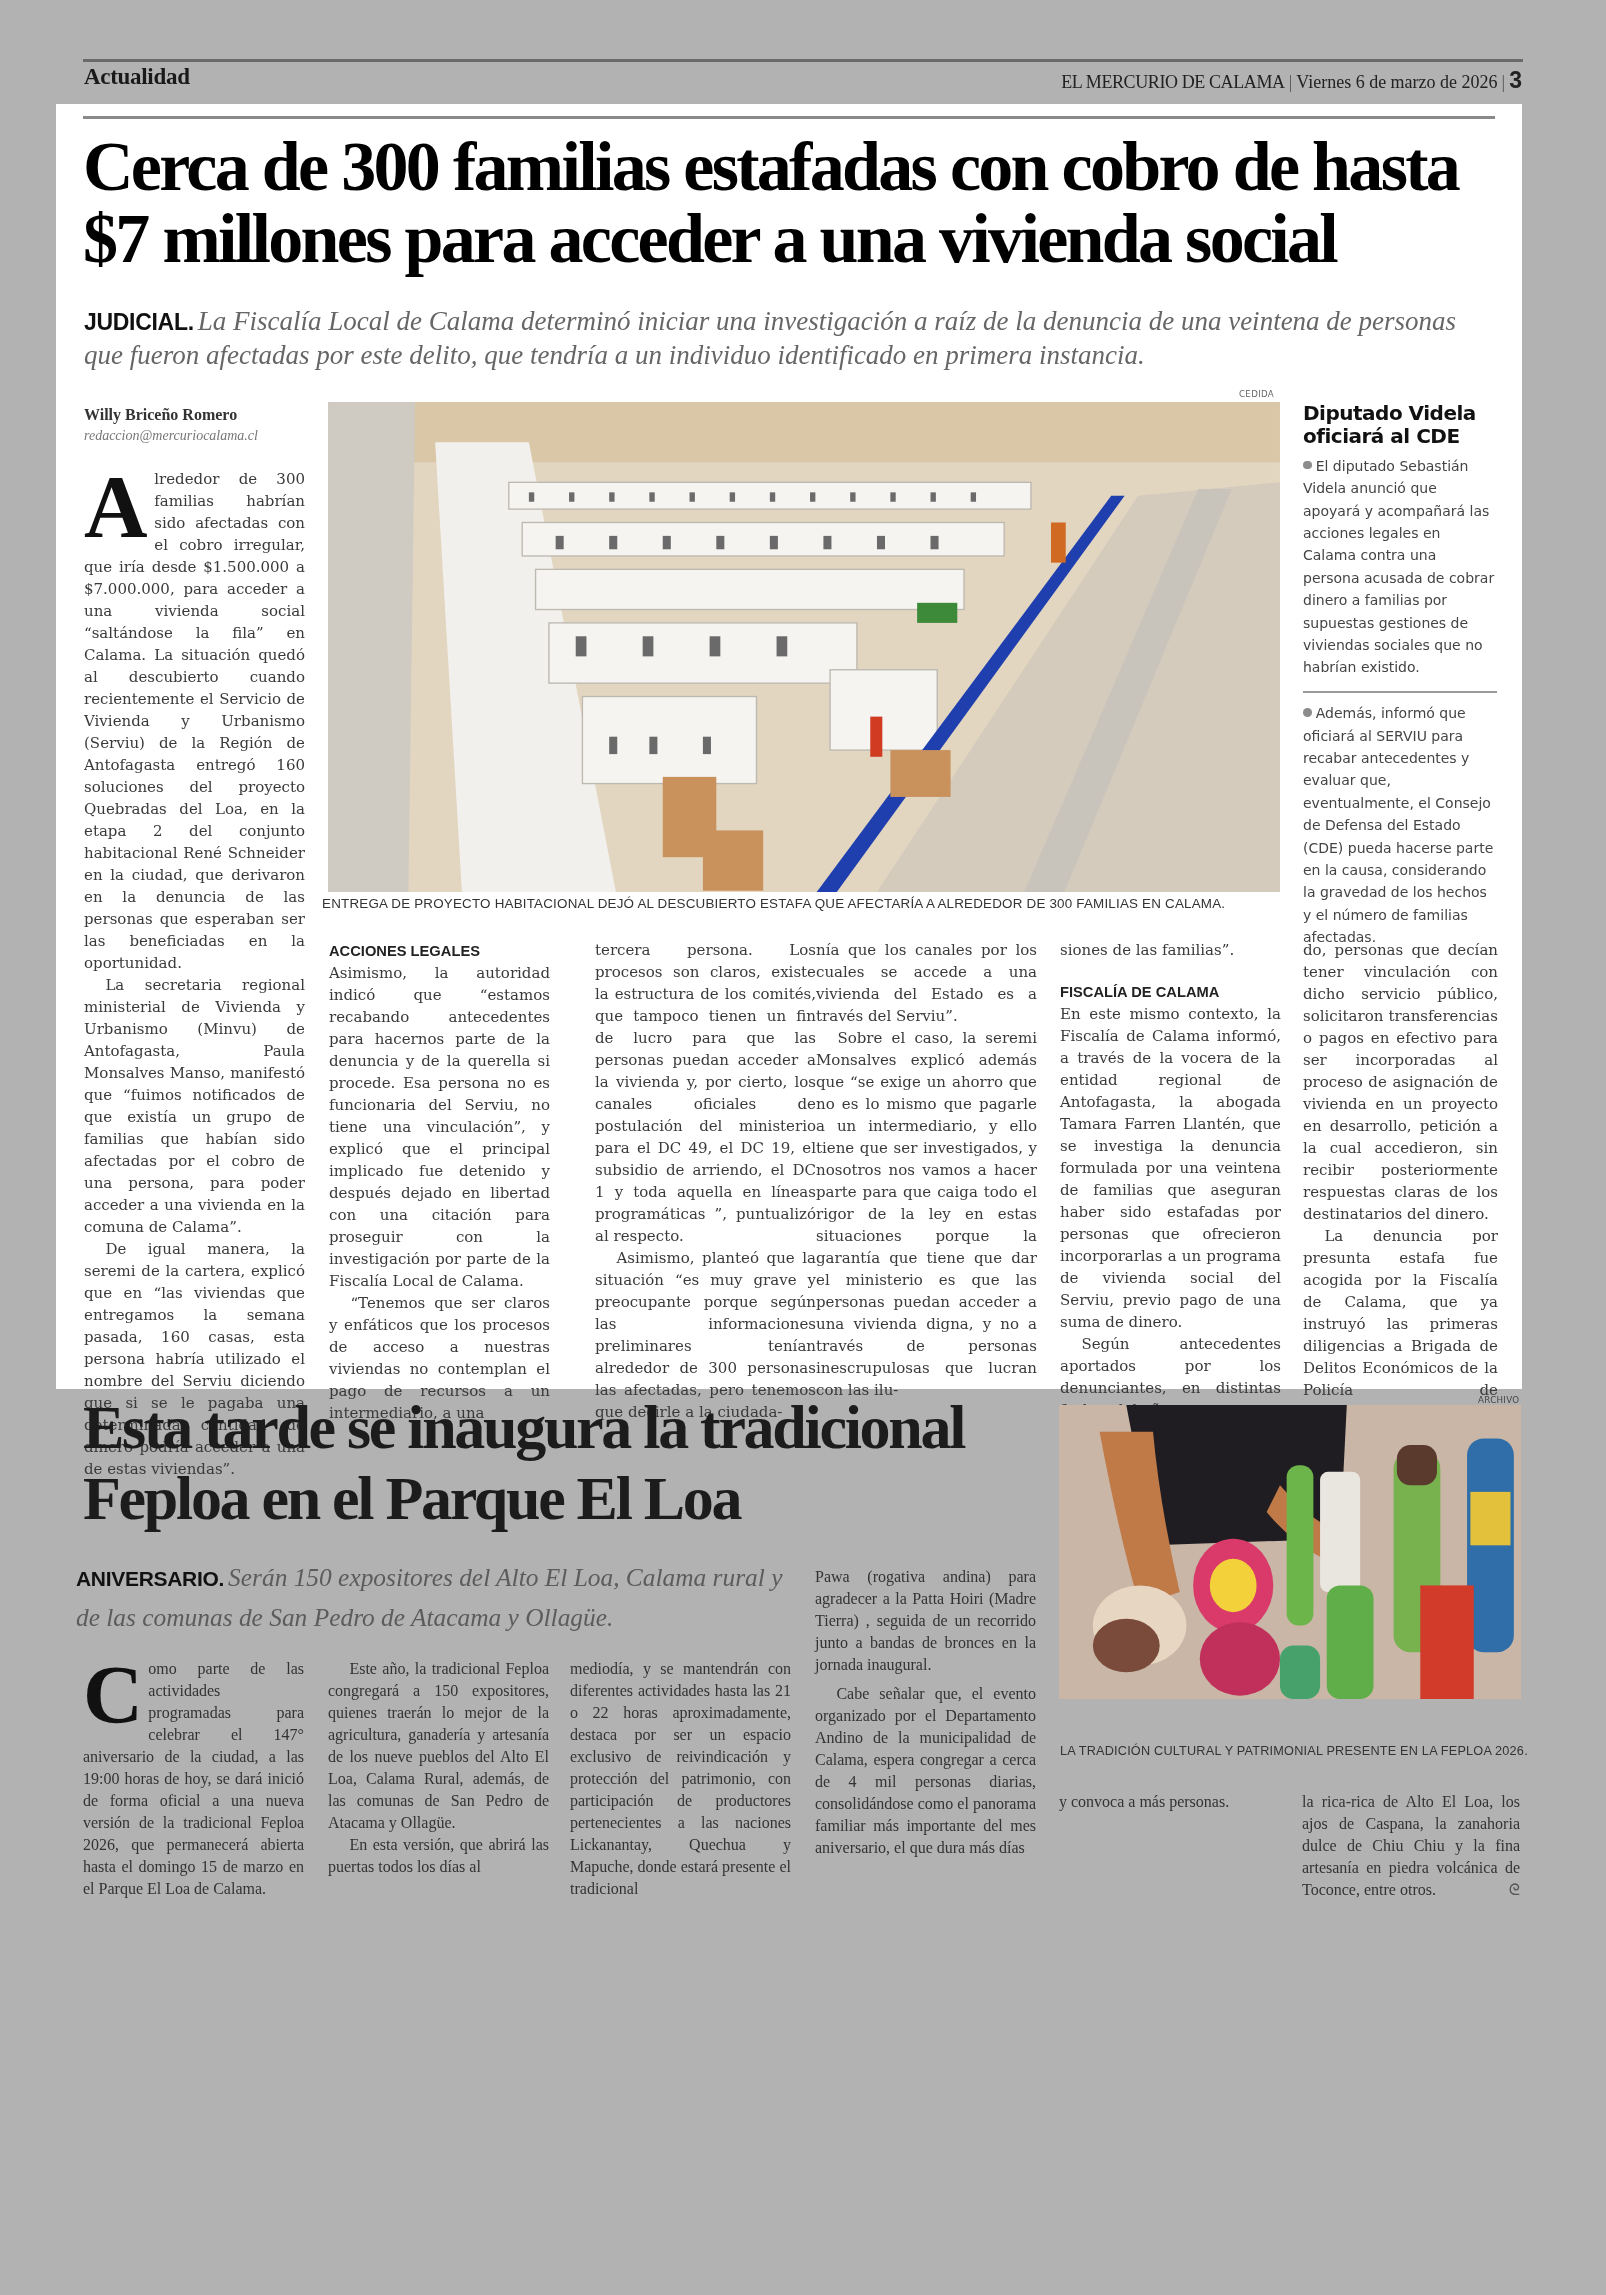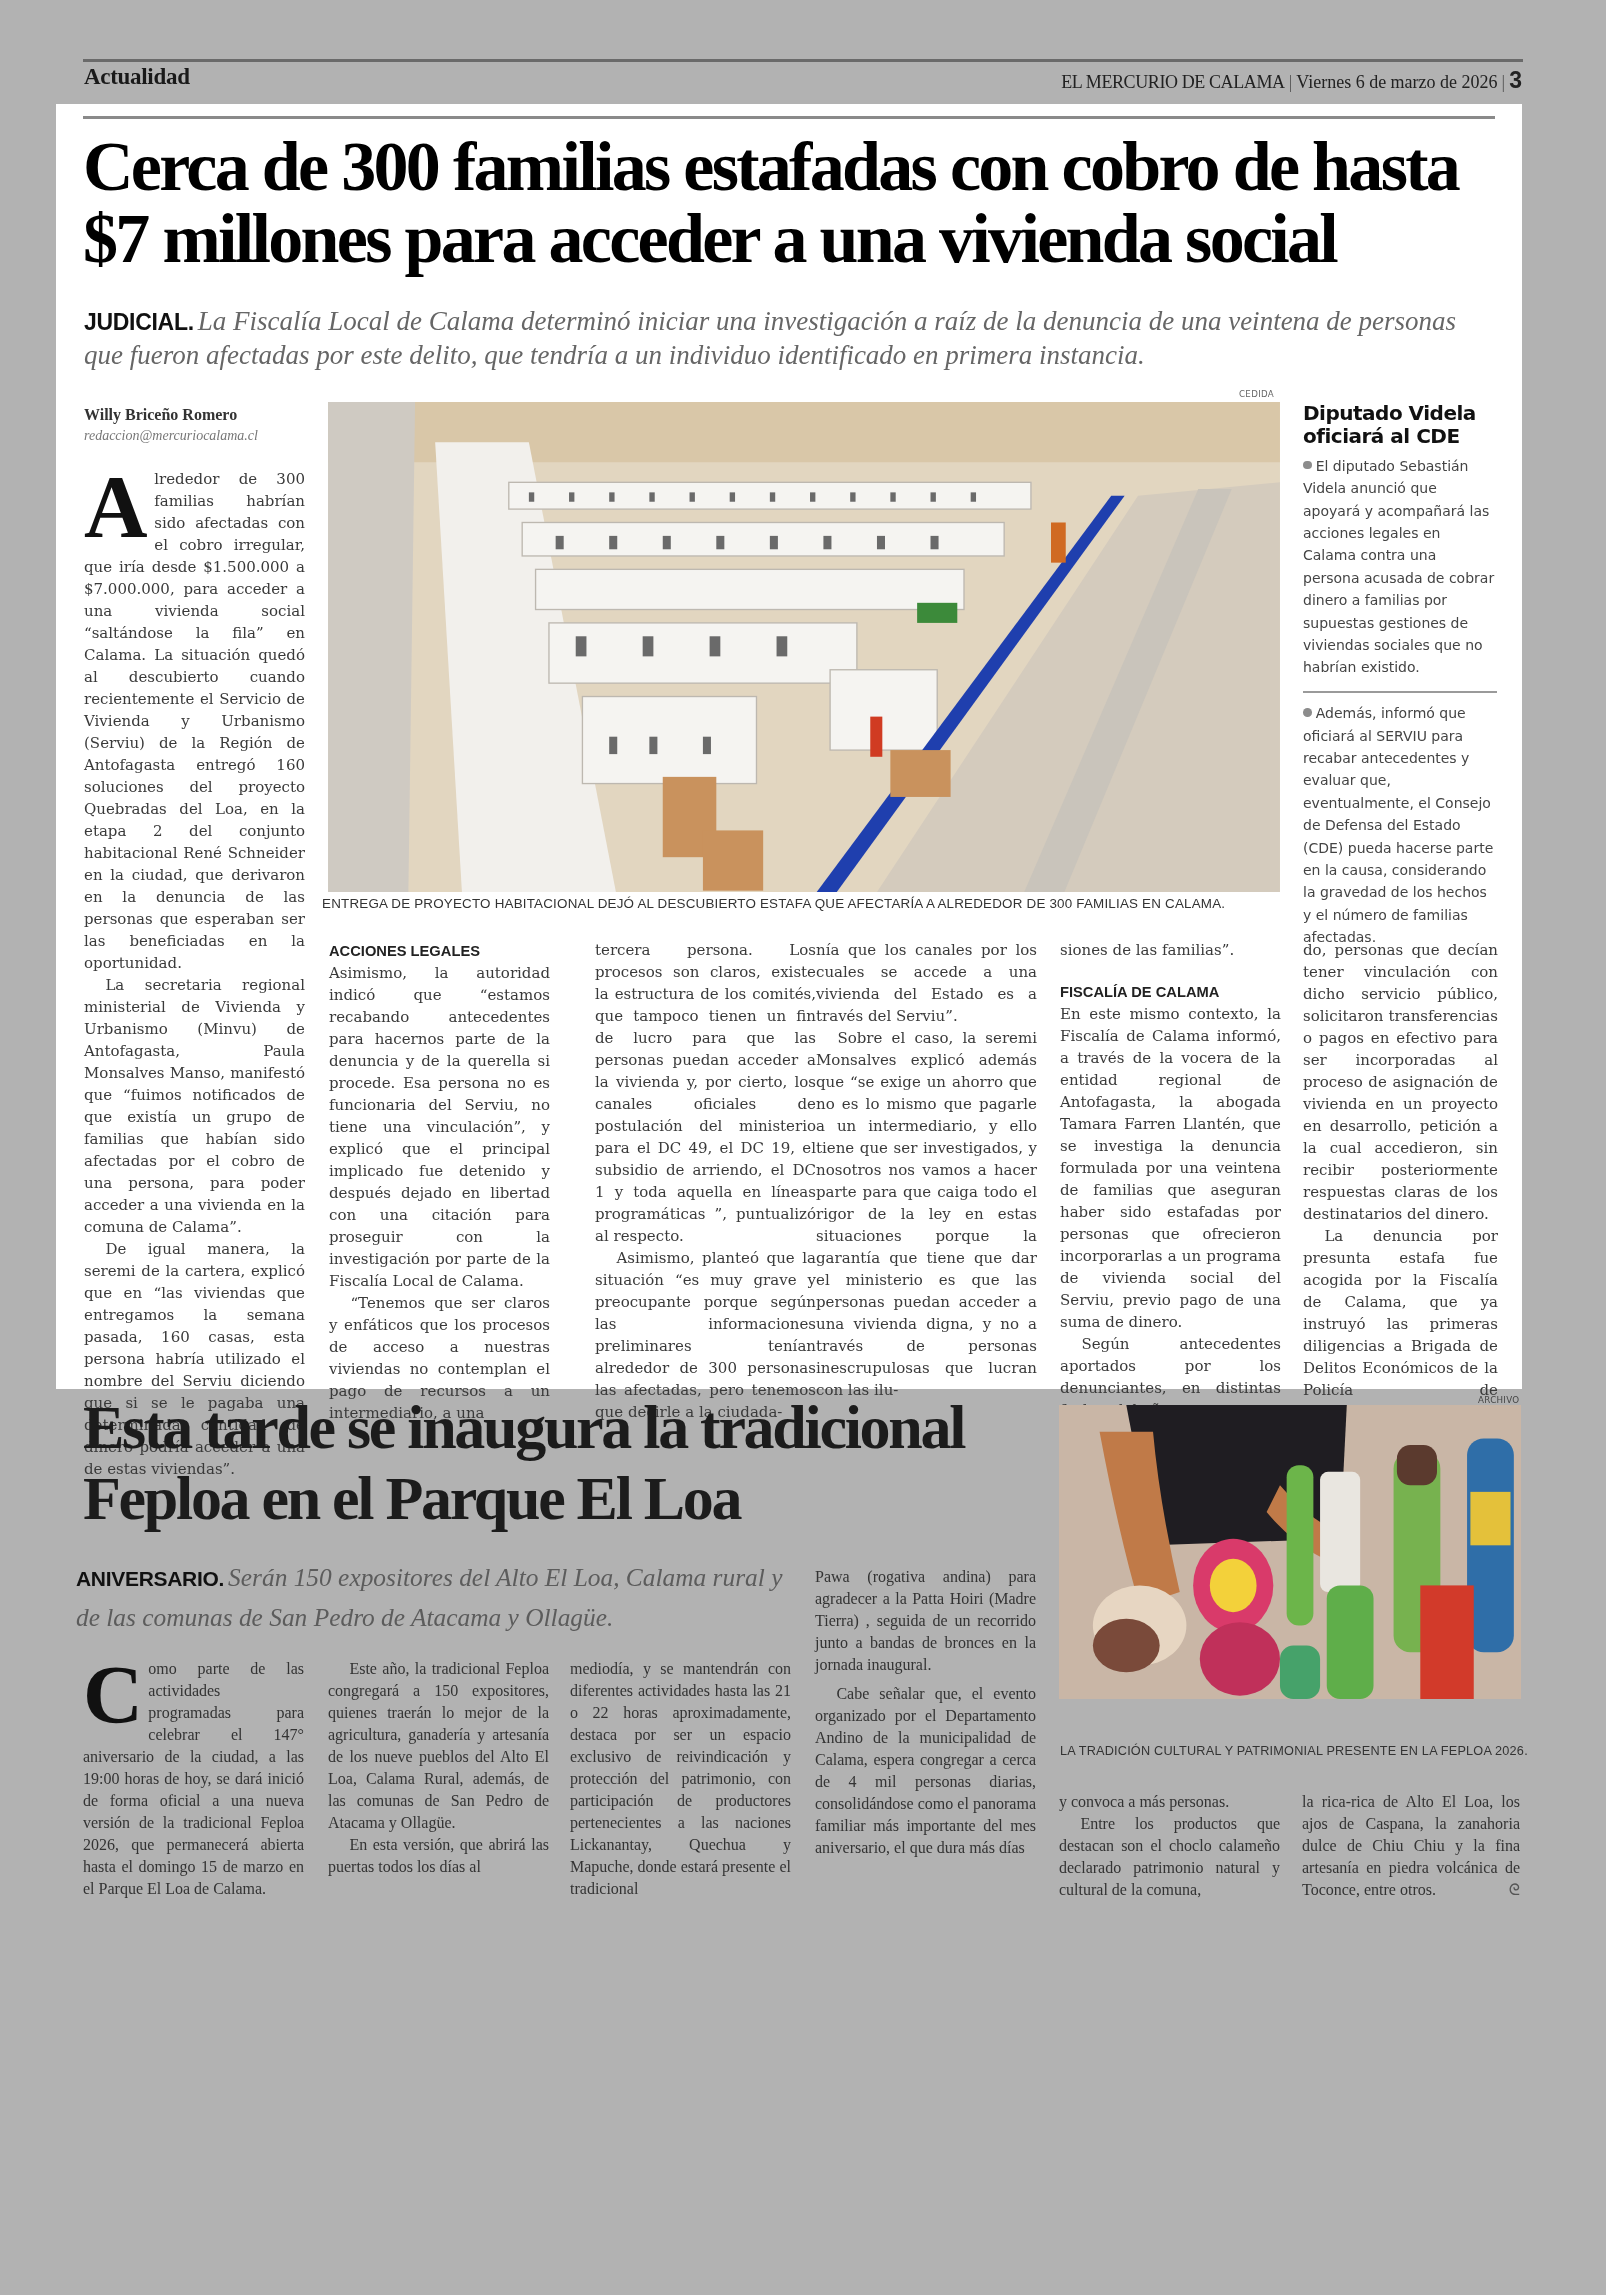--- a/index.html
+++ b/index.html
@@ -206,18 +206,17 @@
 </div>
 <div class="col2" style="left:570px; top:1658px; width:221px;">
   <p class="noindent">mediodía, y se mantendrán con diferentes actividades hasta las 21 o 22 horas aproximadamente, destaca por ser un espacio exclusivo de reivindicación y protección del patrimonio, con participación de productores pertenecientes a las naciones Lickanantay, Quechua y Mapuche, donde estará presente el tradicional</p>
 </div>
 <div class="col2" style="left:815px; top:1566px; width:221px;">
   <p class="noindent">Pawa (rogativa andina) para agradecer a la Patta Hoiri (Madre Tierra) , seguida de un recorrido junto a bandas de bronces en la jornada inaugural.</p>
   <p style="margin-top:6.7px;">Cabe señalar que, el evento organizado por el Departamento Andino de la municipalidad de Calama, espera congregar a cerca de 4 mil personas diarias, consolidándose como el panorama familiar más importante del mes aniversario, el que dura más días</p>
 </div>
 <div class="col2" style="left:1059px; top:1791px; width:221px;">
   <p class="noindent">y convoca a más personas.</p>
-  <p>Entre los productos que destacan son el choclo calameño declarado patrimonio natural y cultural de la comuna,</p>
 </div>
 <div class="col2" style="left:1302px; top:1791px; width:218px;">
   <p class="noindent"><span>la rica-rica de Alto El Loa, los ajos de Caspana, la zanahoria dulce de Chiu Chiu y la fina artesanía en piedra volcánica de Toconce, entre otros.</span> <span class="end-mark">ᘓ</span></p>
 </div>
 
 
 </body></html>

